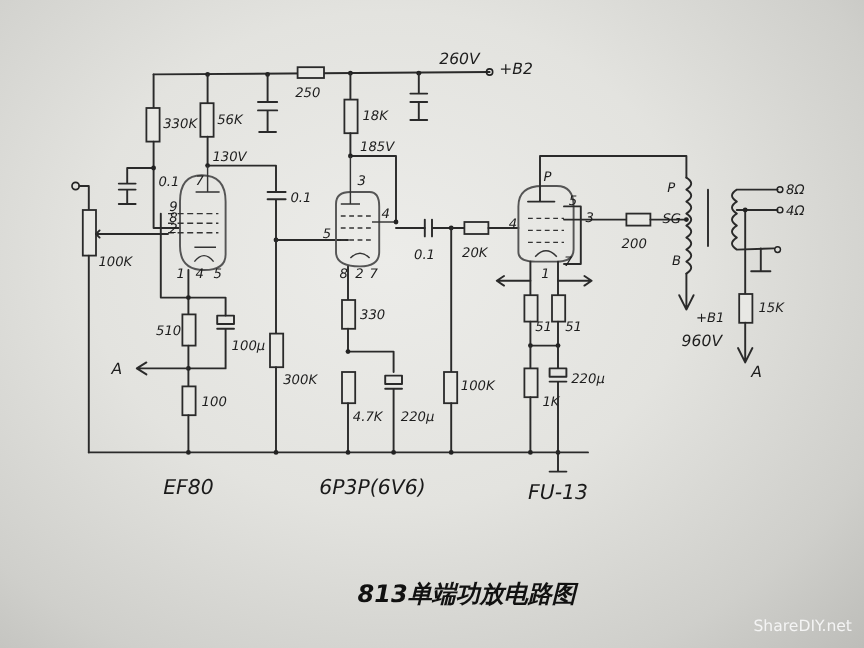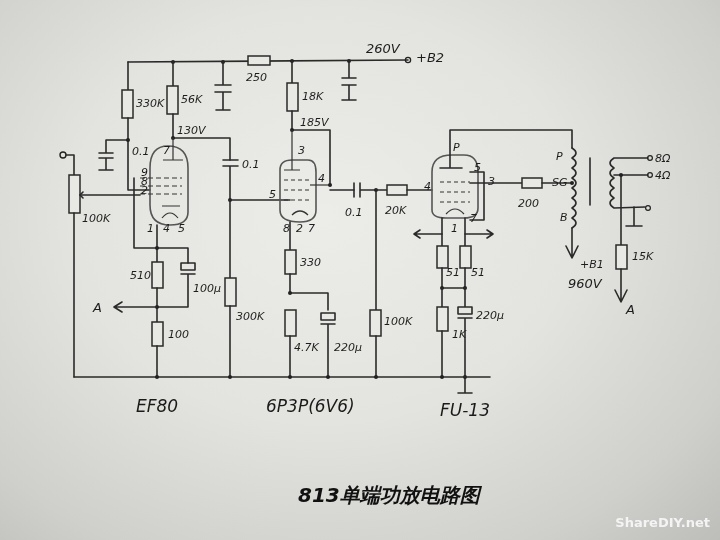--- a/index.html
+++ b/index.html
@@ -9,21 +9,21 @@
   svg{position:absolute;left:0;top:0;}
   .w{stroke:#2a2a2a;stroke-width:1.6;fill:none;stroke-linecap:round;stroke-linejoin:round;}
   .wt{stroke:#333;stroke-width:1.2;fill:none;}
   .tube{stroke:#555;stroke-width:1.6;fill:none;}
   .res{stroke:#2a2a2a;stroke-width:1.5;fill:#e8e8e4;}
   .dot{fill:#222;}
   .lbl{font-family:"DejaVu Sans",sans-serif;font-size:13px;fill:#1d1d1d;font-style:italic;}
   .lbls{font-family:"DejaVu Sans",sans-serif;font-size:11px;fill:#1d1d1d;font-style:italic;}
   .big{font-family:"DejaVu Sans",sans-serif;font-size:17px;fill:#1a1a1a;font-style:italic;}
   .title{font-family:"DejaVu Sans",sans-serif;font-size:20px;fill:#111;font-weight:bold;font-style:italic;}
-  #wm{position:absolute;right:10px;bottom:10px;font-family:"DejaVu Sans",sans-serif;font-size:13px;color:#f4f4f4;font-weight:bold;}
+  #wm{position:absolute;right:10px;bottom:10px;font-family:"DejaVu Sans",sans-serif;font-size:13px;color:#f4f4f4;}
 </style>
 </head>
 <body>
 
 <div id="paper">
 <svg width="720" height="540" viewBox="0 0 720 540">
 
   <g>
     <path class="w" d="M128 62 L408 60"></path>
     <circle cx="408" cy="60" r="2.6" fill="none" stroke="#222" stroke-width="1.3"></circle>

